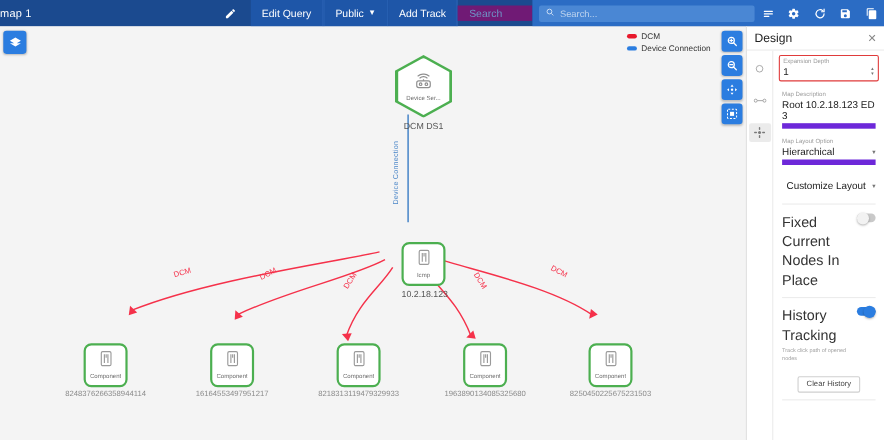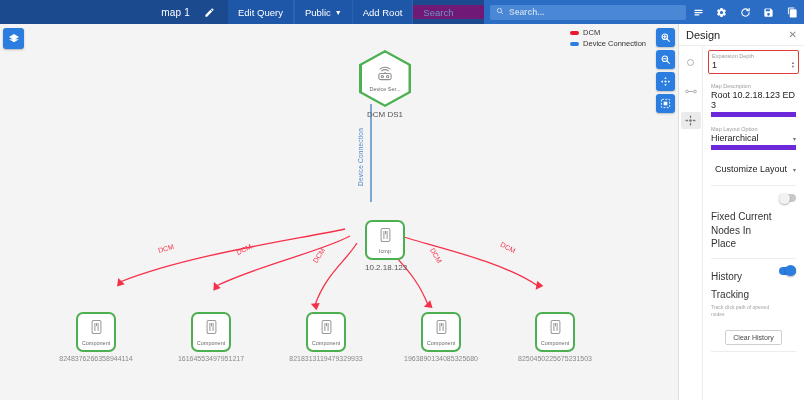--- a/index.html
+++ b/index.html
@@ -10,22 +10,22 @@
     overflow: hidden;
   }
   .app { position: relative; width: 804px; height: 400px; }
 
   
   .topbar {
     position: absolute; top: 0; left: 0; width: 804px; height: 24px;
     background: #1b4a8f; display: flex; align-items: center;
   }
   .tb-title {
-    color: #ffffff; font-size: 10px; padding-left: 10px;
-    width: 190px; letter-spacing: .2px; text-align: right;
+    color: #ffffff; font-size: 10px; 
+    width: 190px; letter-spacing: .2px;
   }
   .tb-pencil {
     width: 38px; height: 24px; display: flex; align-items: center;
     justify-content: center; color: #fff;
   }
   .tb-seg {
     height: 24px; display: flex; align-items: center; gap: 4px;
     padding: 0 10px; color: #ffffff; font-size: 9.5px;
     background: #1e56a8; border-right: 1px solid #2a62b4;
   }
@@ -36,21 +36,21 @@
     color: #6e93c6; font-size: 9.5px;
   }
   .tb-right {
     width: 320px; height: 24px; background: #2b6cc4;
     display: flex; align-items: center; gap: 0;
   }
   .tb-searchbox {
     margin-left: 6px; width: 200px; height: 15px;
     background: #4a87d4; border-radius: 2px;
     display: flex; align-items: center; gap: 5px; padding: 0 6px;
-    color: #bed4ef; font-size: 8.5px; font-weight: bold;
+    color: #bed4ef; font-size: 8.5px;
   }
   .tb-icn {
     width: 24px; height: 24px; display: flex; align-items: center;
     justify-content: center; color: #ffffff;
   }
   .caret { font-size: 7px; }
 
   
   .canvas {
     position: absolute; top: 24px; left: 0; width: 678px; height: 376px;
@@ -153,21 +153,21 @@
   }
   .field-wrap.highlight .field-value { border-bottom: none; }
   .spinner { display: flex; flex-direction: column; font-size: 4px; color: #777; line-height: 4px; }
   .sel-caret { font-size: 6px; color: #777; }
 
   .panel-row {
     border-top: 1px solid #ececec; padding: 7px 0 7px 0;
     display: flex; align-items: flex-start; justify-content: space-between;
     gap: 6px;
   }
-  .panel-row-label { font-size: 10px; color: #333; line-height: 1.35; margin-top: 17px; }
+  .panel-row-label { font-size: 13px; color: #333; line-height: 1.35; }
   .panel-sub { font-size: 5px; color: #a3a3a3; line-height: 1.4; margin-top: 2px; }
   .toggle {
     width: 17px; height: 8px; border-radius: 4px; background: #c9c9c9;
     position: relative; flex: none; margin-top: 1px;
   }
   .toggle.on { background: #2b7de0; }
   .toggle::after {
     content: ""; position: absolute; top: -1.5px; left: 0;
     width: 11px; height: 11px; border-radius: 50%;
     background: #f2f2f2; box-shadow: 0 1px 2px rgba(0,0,0,.3);
@@ -194,21 +194,21 @@
         </svg>
     </div>
     <div class="tb-seg">
       <span>Edit Query</span>
     </div>
     <div class="tb-seg first">
       <span>Public</span>
       <span class="caret">▼</span>
     </div>
     <div class="tb-seg">
-      <span>Add Root</span>
+      <span>Add Track</span>
     </div>
     <div class="tb-search-left">
       <span>Search</span>
     </div>
     <div class="tb-right">
       <div class="tb-searchbox">
         <span>
           <svg width="8" height="8" viewBox="0 0 24 24" fill="none" stroke="#cfe0f5" stroke-width="2.6">
               <circle cx="10.5" cy="10.5" r="6.5"></circle>
               <line x1="15.5" y1="15.5" x2="21" y2="21"></line>

